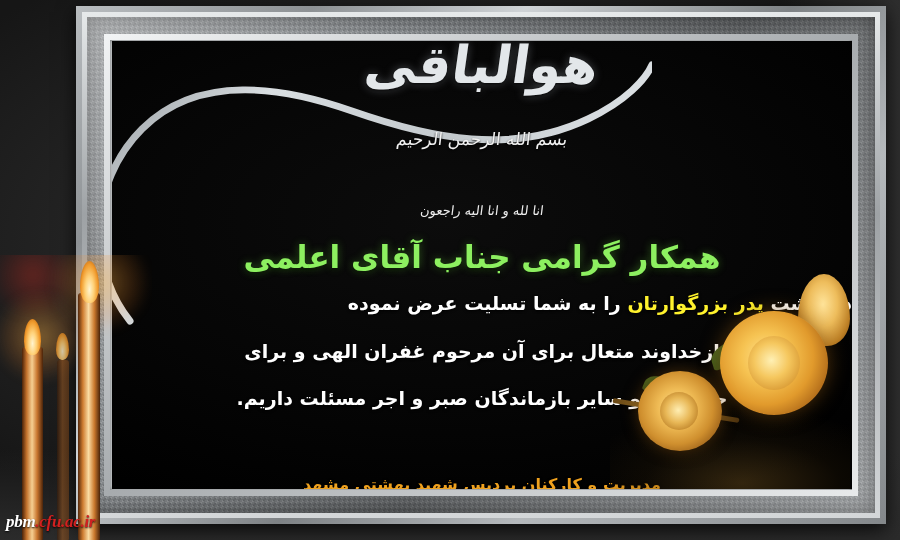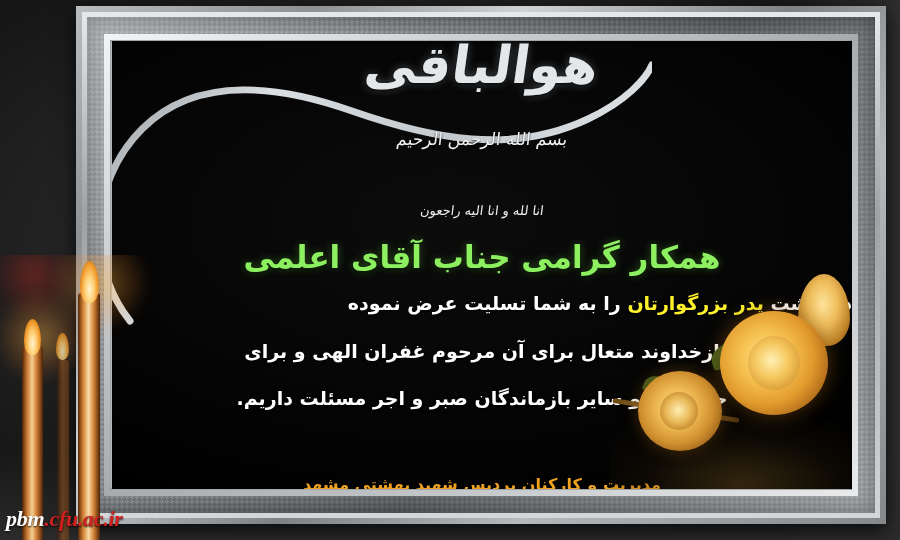--- a/index.html
+++ b/index.html
@@ -259,21 +259,21 @@
     background: radial-gradient(ellipse 90% 80% at 55% 95%, rgba(120,88,34,.42) 0%, rgba(60,42,14,.2) 45%, rgba(0,0,0,0) 78%);
   }
 
   
   .watermark {
     position: absolute;
     left: 6px; bottom: 8px;
     font-family: "Liberation Serif", serif;
     font-style: italic;
     font-weight: 700;
-    font-size: 22px;
+    font-size: 17px;
     direction: ltr;
     letter-spacing: -.3px;
     text-shadow: 0 1px 2px rgba(0,0,0,.9);
   }
   .watermark .wm-a { color: #ffffff; }
   .watermark .wm-b { color: #d22020; }
 </style>
 </head>
 <body>
 

